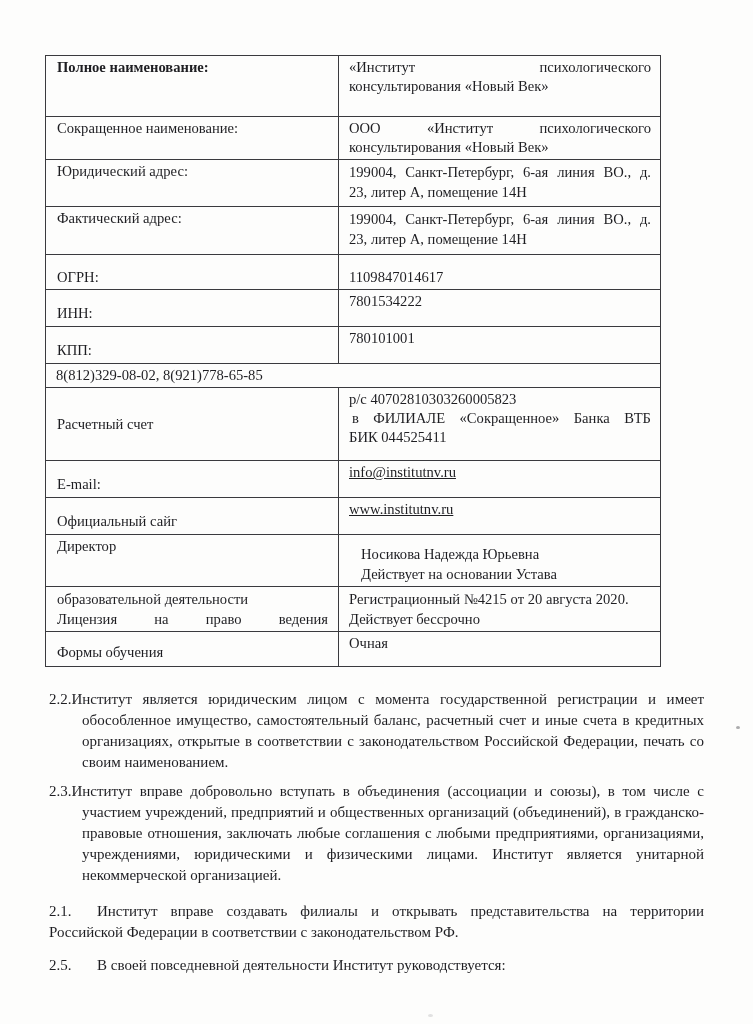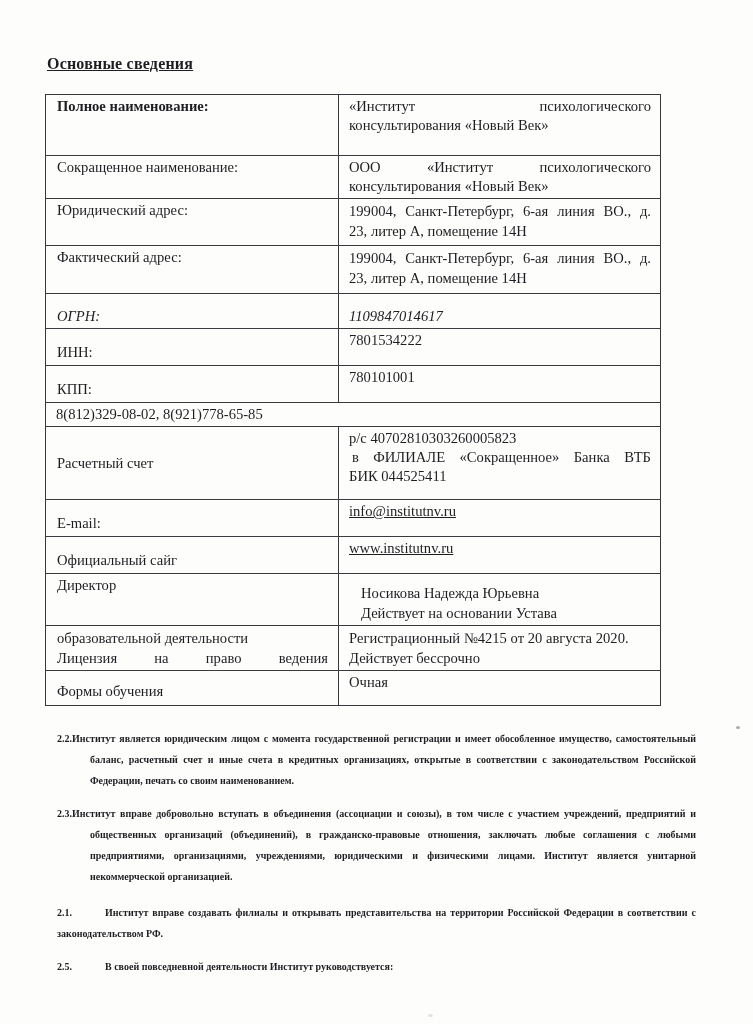--- a/index.html
+++ b/index.html
@@ -43,57 +43,55 @@
   .spread{text-align:justify;text-align-last:justify;}
   .und{text-decoration:underline;}
   .ind1{padding-left:3px;}
 
   
   .r0{min-height:60px;}
   .r2 .cv{padding-bottom:4px;}
   .r2 .cv .vl{line-height:20px;}
   .r3{min-height:47px;}
   .r3 .cv .vl{line-height:20px;}
-  .both-low .cl,.both-low .cv{padding-top:13px;font-style:italic;}
+  .both-low .cl,.both-low .cv{padding-top:13px;}
   .lab-low .cl{padding-top:14px;padding-bottom:3px;}
   .r8 .cl{padding-top:27px;}
   .r8{min-height:72px;}
   .r11 .cv{padding-top:9px;}
   .r11 .cv .vl{line-height:20px;margin-left:12px;}
   .r12 .cv .vl,.r12 .cl .vl{line-height:20px;}
   .r13 .cl{padding-top:11px;padding-bottom:4px;}
 
   
   .body-text{width:663px;}
   .para{
-    font-size:10px;line-height:21px;
+    font-size:15px;line-height:21px;
     text-align:justify;
-    margin:12px;
-    font-weight:bold;
+    margin:4px;
   }
   .hang{padding-left:33px;text-indent:-33px;}
   .p22{margin-top:22px;}
   .p23{margin-top:8px;}
   .p24{margin-top:15px;}
   .p25{margin-top:12px;}
   .pnum{white-space:nowrap;}
   .tab{display:inline-block;width:48px;}
 
   
   .speck{position:absolute;background:#8f8f92;border-radius:50%;}
   .speck-a{left:736px;top:726px;width:4px;height:3px;opacity:.75;}
   .speck-b{left:428px;top:1014px;width:5px;height:3px;opacity:.25;}
 </style>
 </head>
 <body>
 
 <div class="page">
   <div class="content">
 
-    <div class="heading">Основные сведения</div>
 
     <div class="infotable">
 
       <div class="trow r0">
         <div class="cl">
             <div class="vl bold">Полное наименование:</div>
           </div>
         <div class="cv">
           <div class="vl spread">«Институт психологического</div>
           <div class="vl">консультирования «Новый Век»</div>

